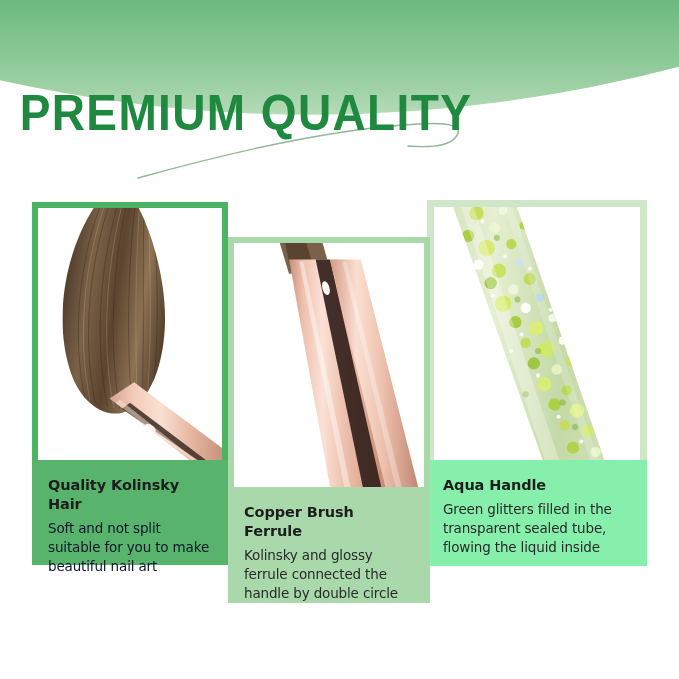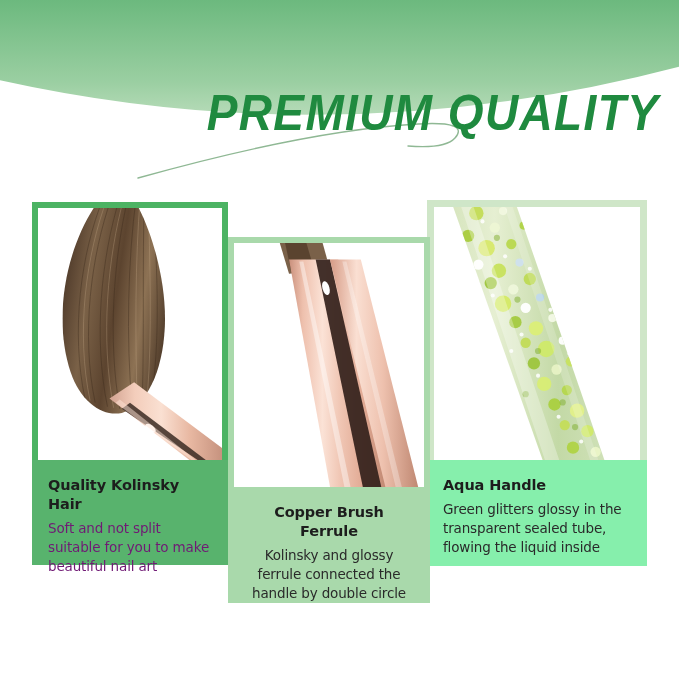--- a/index.html
+++ b/index.html
@@ -24,23 +24,22 @@
     overflow: hidden;
   }
   #banner svg { display: block; }
 
   
   #title-wrap {
     position: absolute;
     left: 0;
     top: 86px;
     width: 679px;
-    text-align: right;
+    text-align: left;
     z-index: 4;
-    font-style: italic;
   }
   #title {
     display: inline-block;
     font-family: "Liberation Sans", sans-serif;
     font-weight: bold;
     font-size: 50px;
     line-height: 54px;
     letter-spacing: 1.5px;
     color: #1f8a3f;
     transform: scaleX(0.92);
@@ -100,29 +99,28 @@
   }
   #card-hair .card-photo {
     height: 258px;
     border: 6px solid #4cb363;
     border-bottom: none;
   }
   #card-hair .card-caption {
     background: #58b36d;
     height: 105px;
   }
-  #card-hair .cap-body { color: #701a75; }
+  #card-hair .cap-body { color: #0f172a; }
 
   
   #card-ferrule {
     left: 228px;
     top: 237px;
     width: 202px;
     z-index: 3;
-    text-align: center;
   }
   #card-ferrule .card-photo {
     height: 250px;
     border: 6px solid #a9d9ab;
     border-bottom: none;
   }
   #card-ferrule .card-caption {
     background: #a9d9ab;
     height: 116px;
   }
@@ -360,15 +358,15 @@
             <circle cx="92" cy="182" r="3" fill="#7fae2c"></circle>
         </g>
 
         <path d="M 26 -10 L 38 -10 L 128 256 L 114 256 Z" fill="#ffffff" opacity="0.3"></path>
         <path d="M 68 -10 L 76 -10 L 166 256 L 158 256 Z" fill="#ffffff" opacity="0.18"></path>
       </g>
     </svg>
   </div>
   <div class="card-caption">
     <p class="cap-title">Aqua Handle</p>
-    <p class="cap-body">Green glitters glossy in the transparent sealed tube, flowing the liquid inside</p>
+    <p class="cap-body">Green glitters filled in the transparent sealed tube, flowing the liquid inside</p>
   </div>
 </div>
 
 </body></html>

